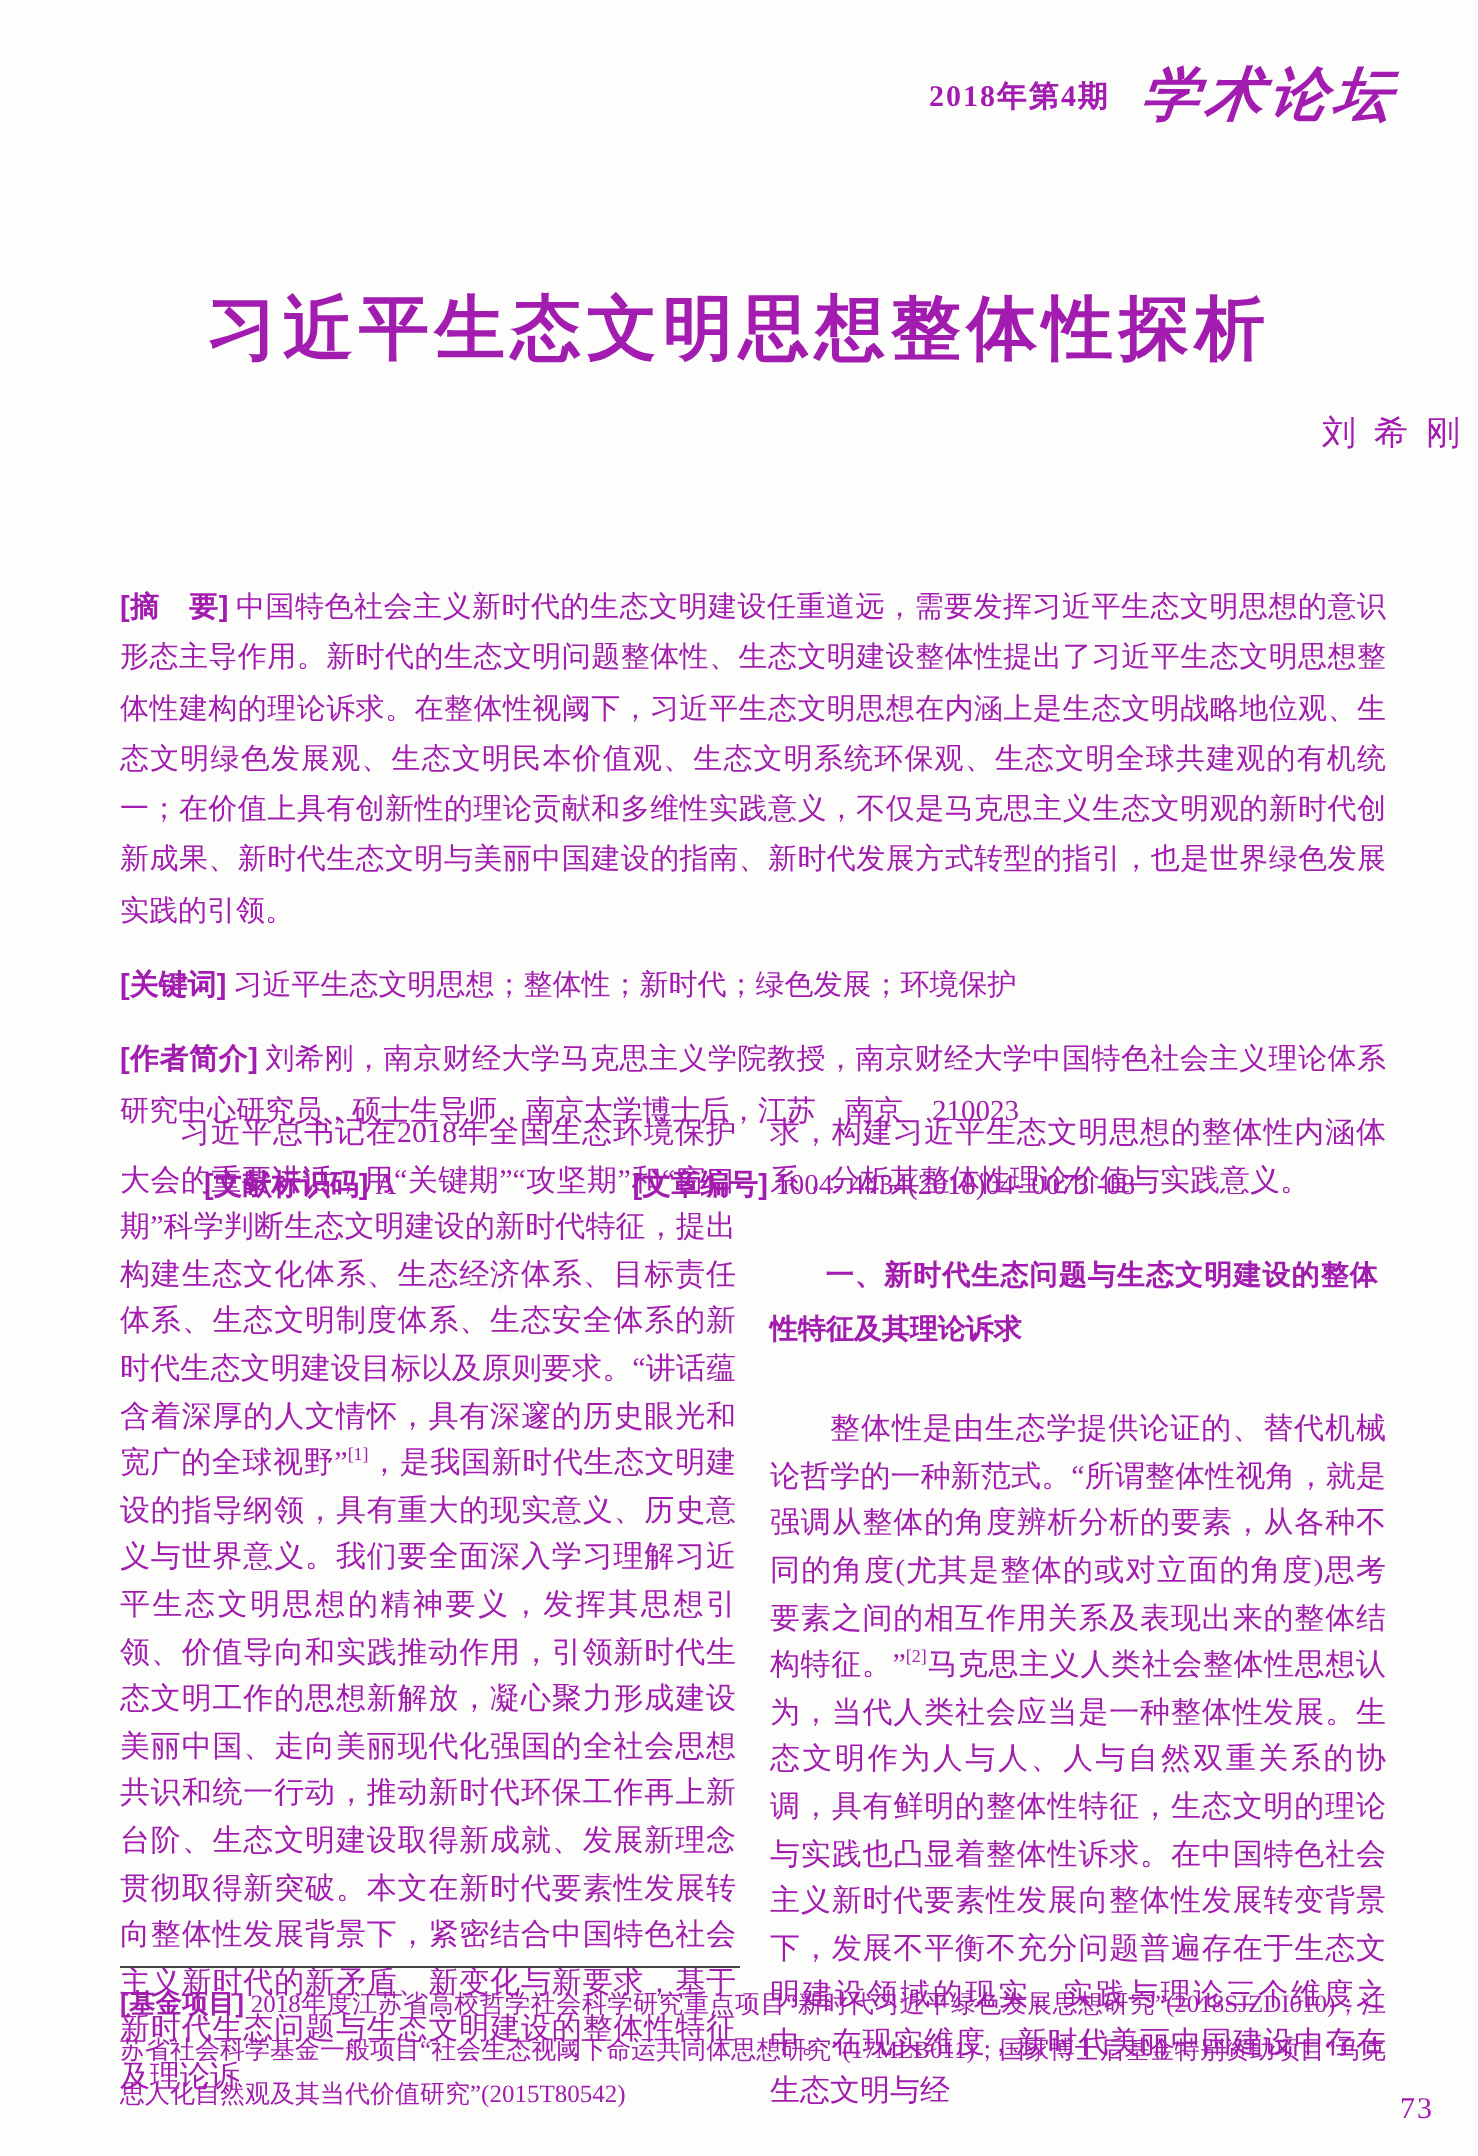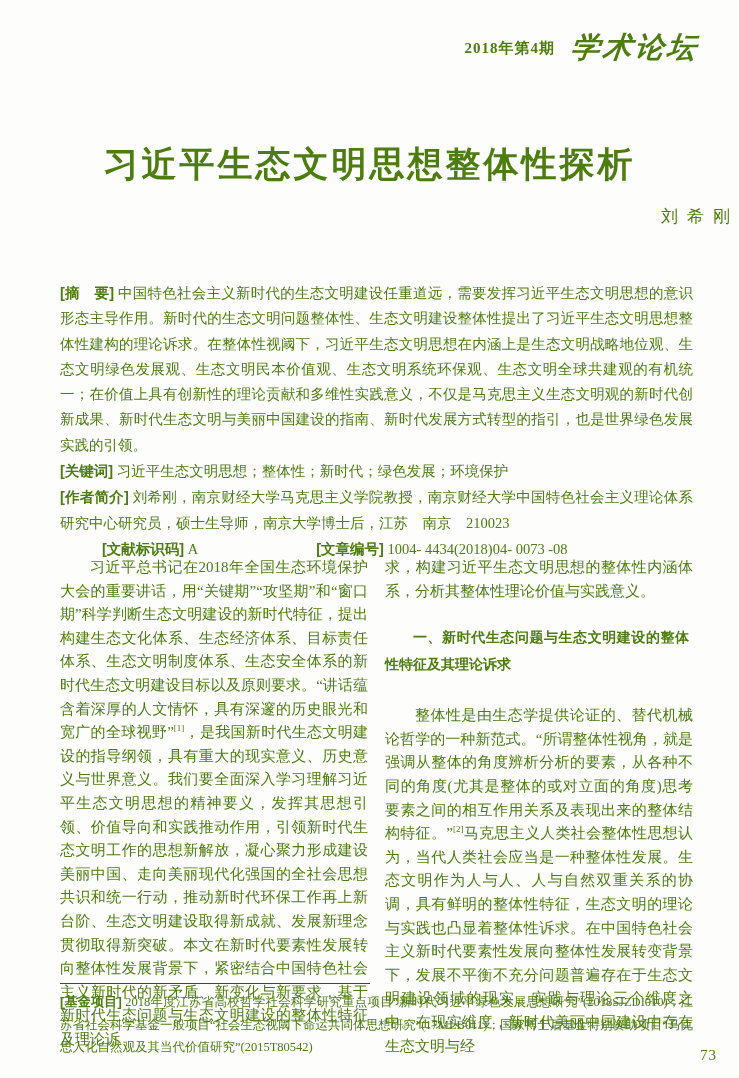--- a/index.html
+++ b/index.html
@@ -1,21 +1,21 @@
 <!DOCTYPE html>
 <html lang="zh"><head>
 <meta charset="utf-8">
 <style>
   html,body { margin:0; padding:0; background:#e8e8e8; }
   .page {
     position:relative;
     width:739px; height:1078px;
     margin:0 auto;
     background:#fdfdfc;
-    color:#4d7c0f;
+    color:#a21caf;
     font-family:"Liberation Serif","DejaVu Serif",serif;
     overflow:hidden;
   }
   
   .journal-header {
     position:absolute; top:28px; right:40px;
     display:flex; align-items:center; gap:16px;
   }
   .issue-info {
     font-size:15px; font-weight:bold; letter-spacing:1px;
@@ -41,21 +41,21 @@
   }
   
   .meta-block {
     position:absolute; top:280px; left:60px; width:633px;
     font-size:14.5px; line-height:25.3px; text-align:justify;
   }
   .meta-label {
     font-family:"Liberation Sans","DejaVu Sans",sans-serif;
     font-weight:bold;
   }
-  .meta-row { margin-top:1px; }
+  .meta-row { margin-top:12px; }
   .class-row { display:flex; gap:0; }
   .class-item { white-space:nowrap; }
   .class-gap1 { width:42px; }
   .class-gap2 { width:118px; }
   
   .columns {
     position:absolute; top:556px; left:60px; width:633px;
     display:flex; gap:17px;
   }
   .col { width:308px; }

